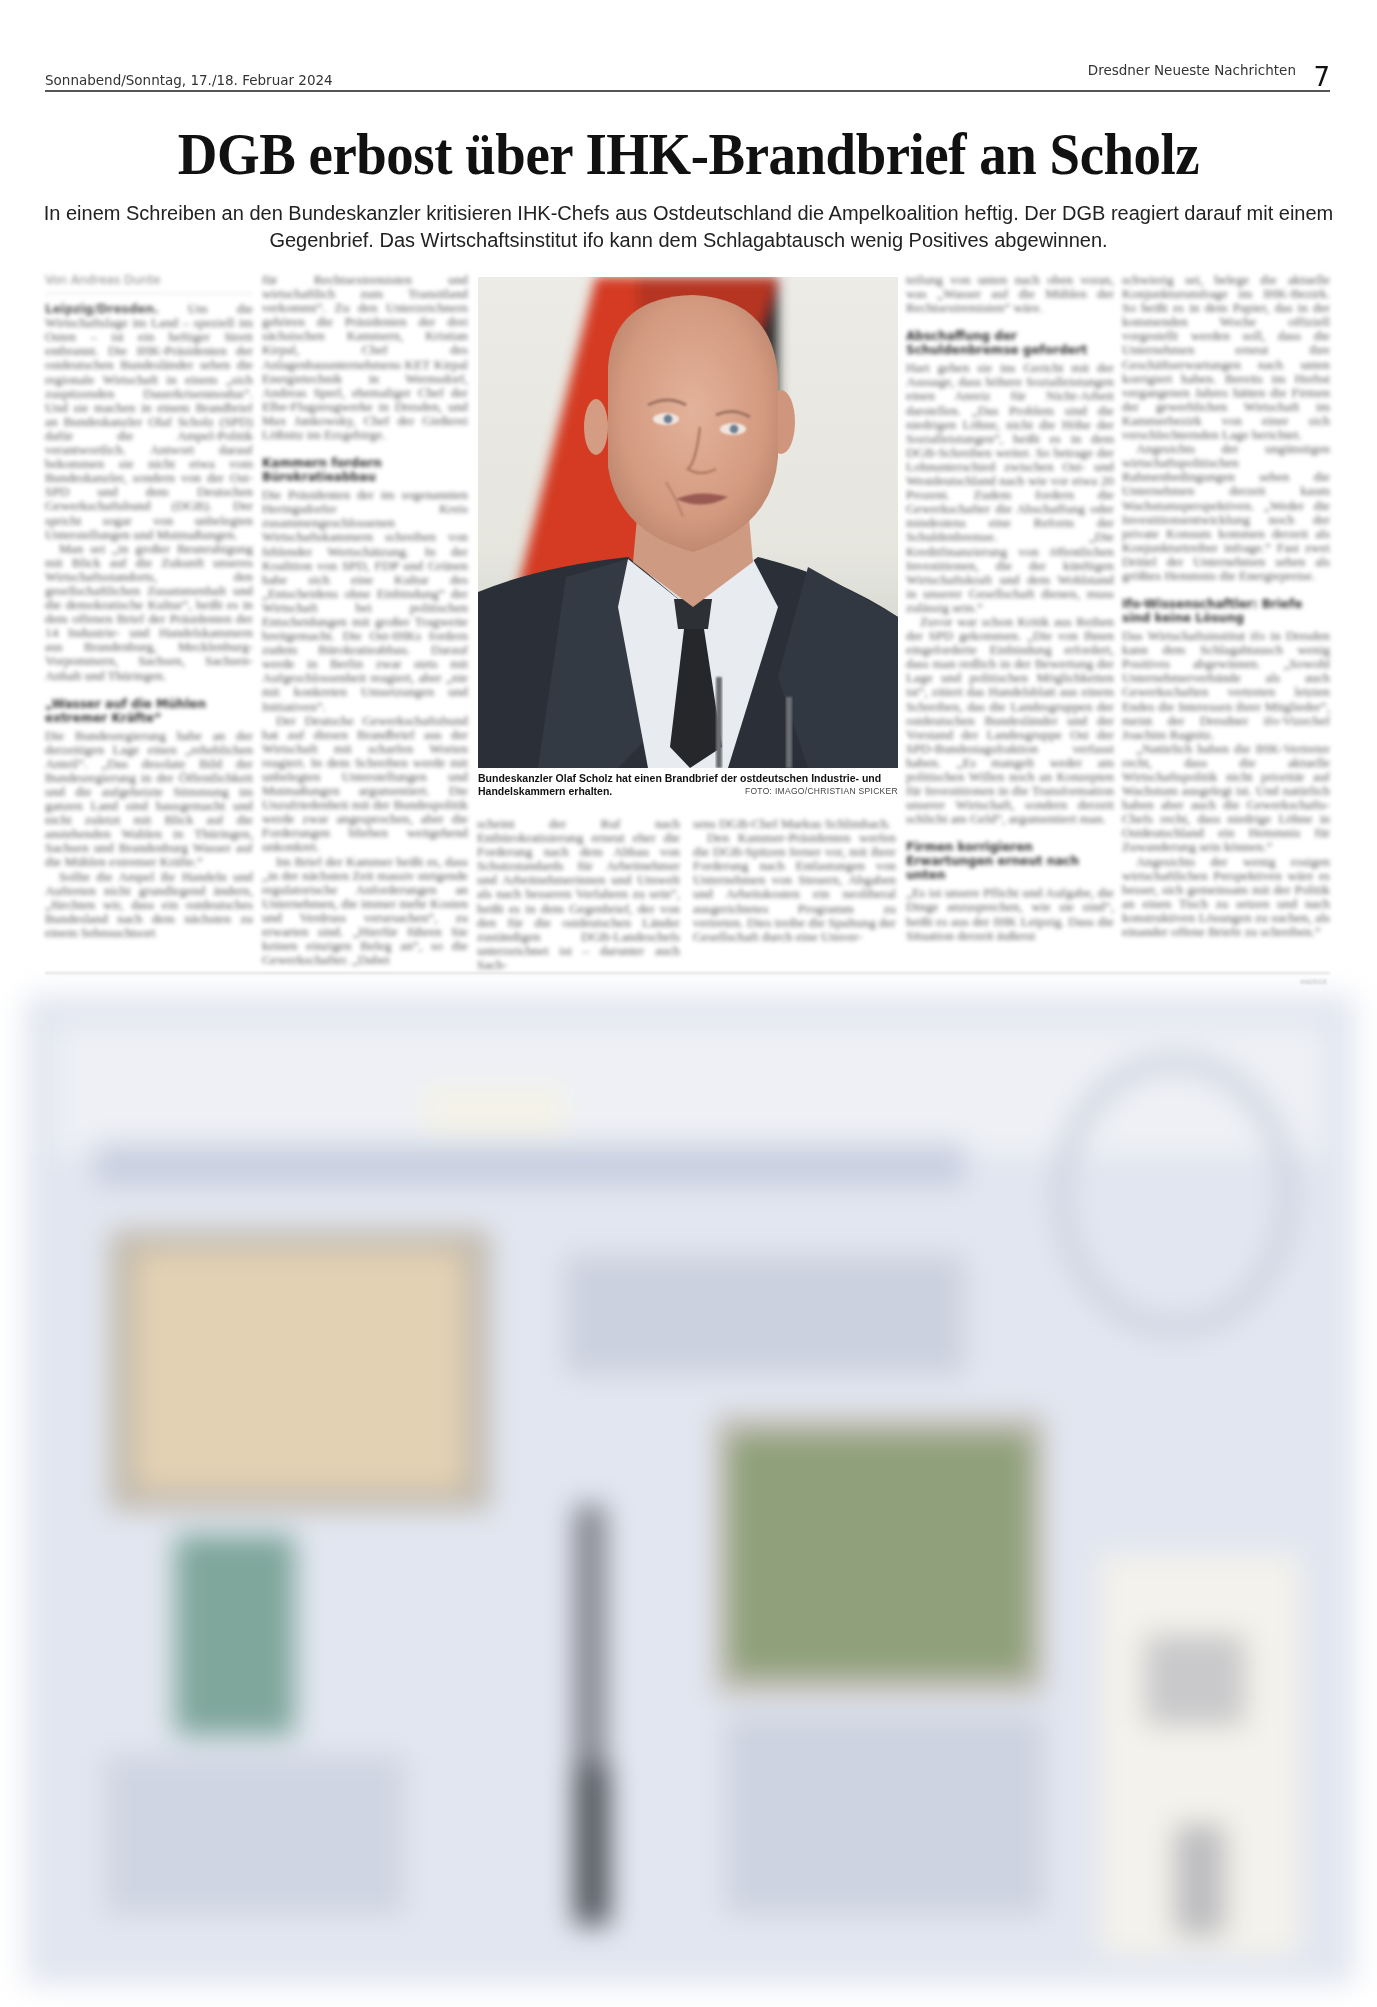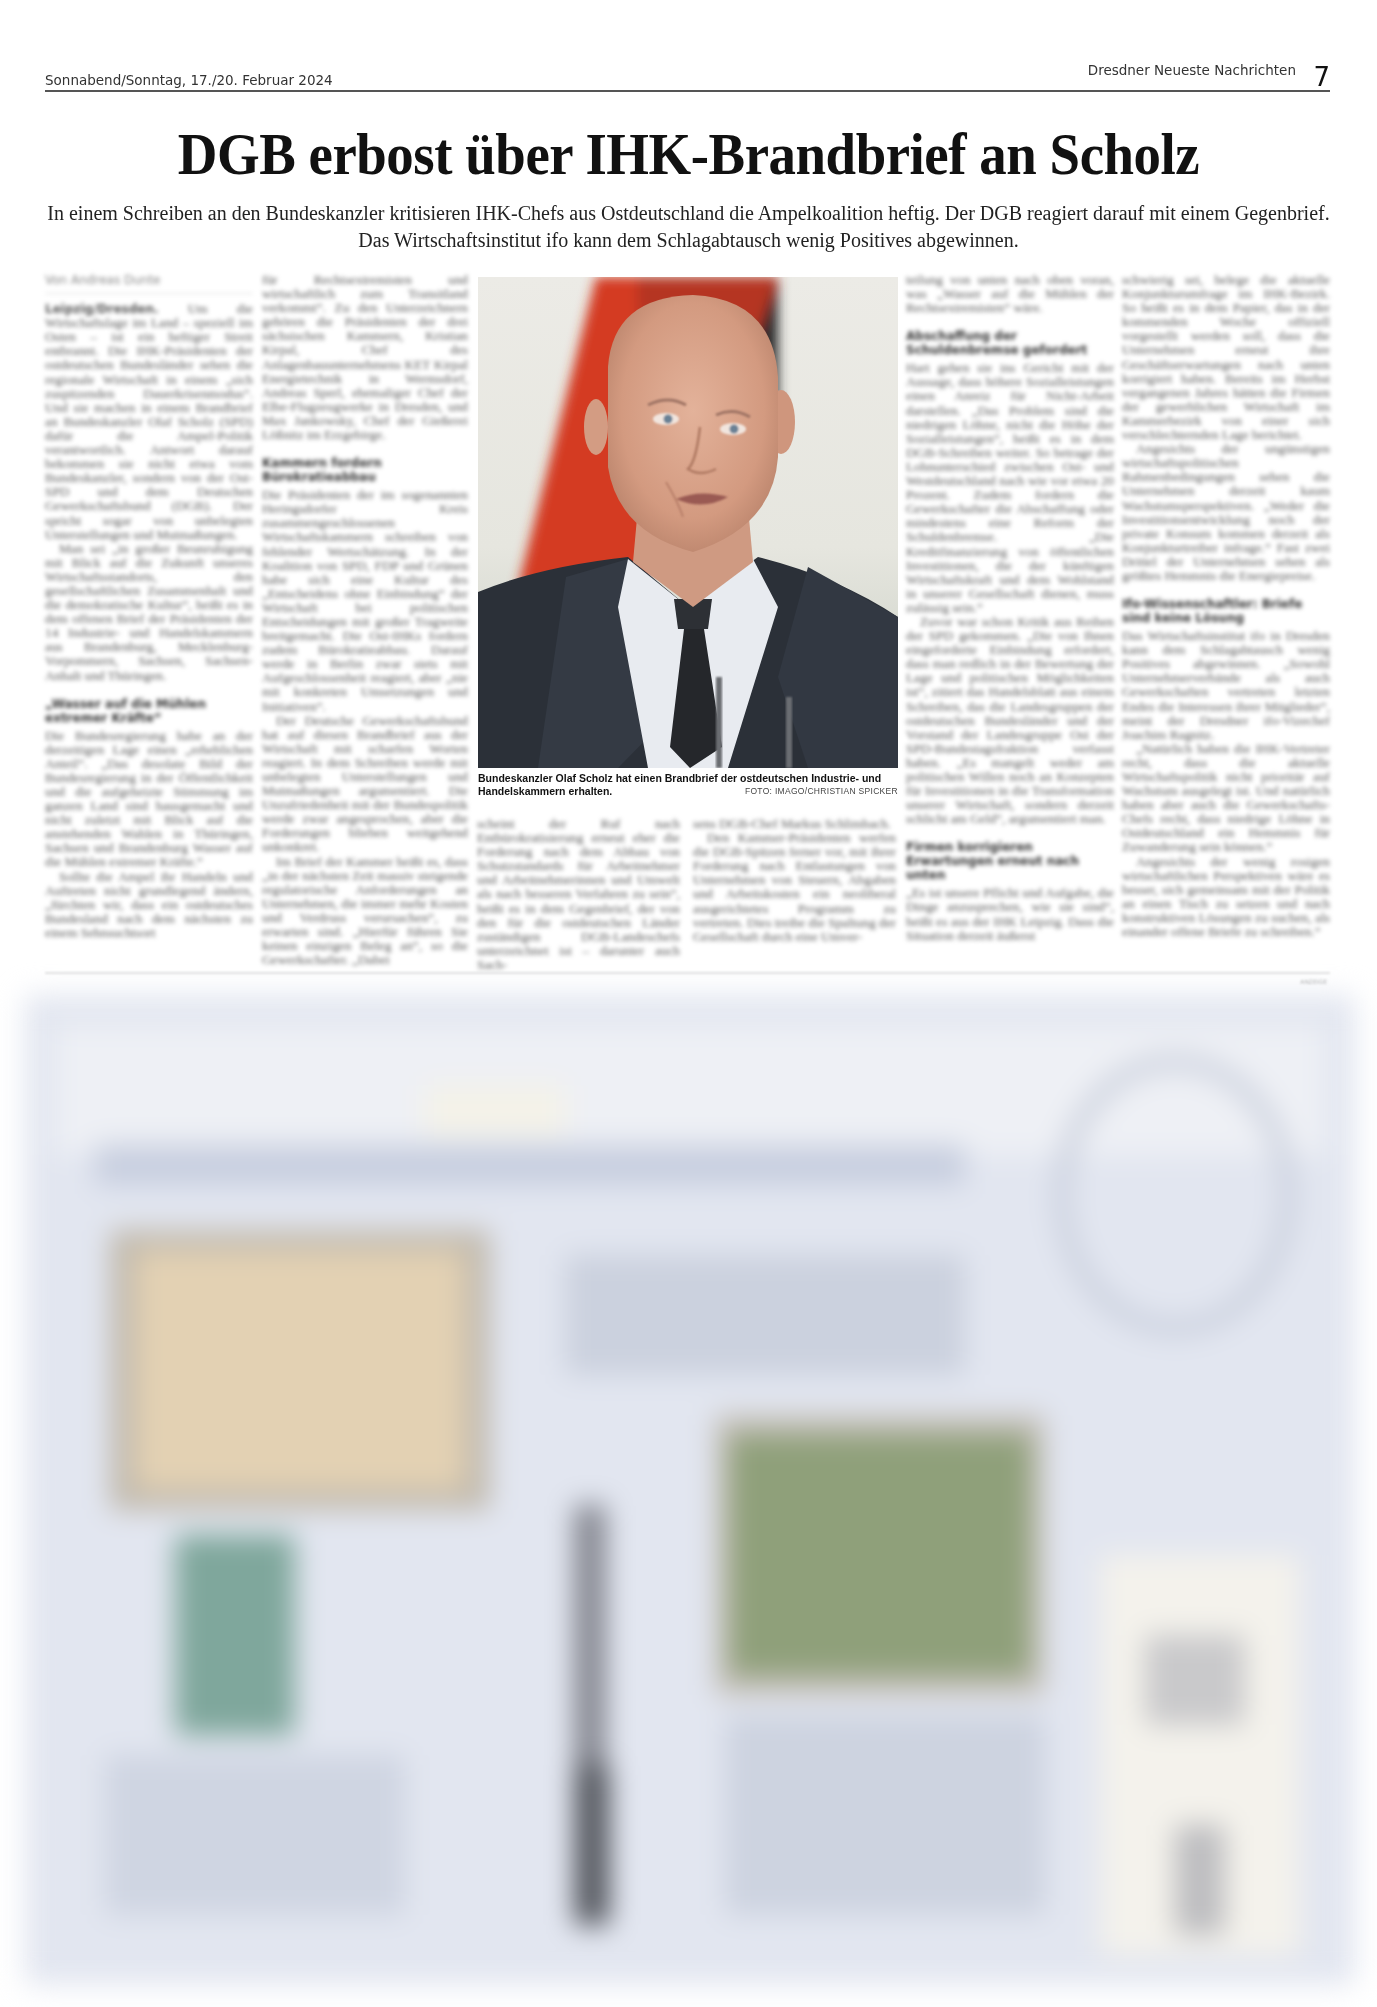--- a/index.html
+++ b/index.html
@@ -6,21 +6,21 @@
   html, body { width: 1377px; height: 2007px; background: #ffffff; overflow: hidden; }
   body { position: relative; font-family: "DejaVu Serif", serif; color: #222; }
 
   .masthead { position: absolute; left: 45px; top: 62px; width: 1285px; height: 30px; border-bottom: 2px solid #555; }
   .mh-date { position: absolute; left: 0; bottom: 2px; font-family: "DejaVu Sans", sans-serif; font-size: 13.5px; color: #333; }
   .mh-section { position: absolute; left: 371px; bottom: -1px; font-family: "DejaVu Sans", sans-serif; font-size: 24px; letter-spacing: 0.5px; color: #111; font-weight: 300; }
   .mh-paper { position: absolute; right: 34px; bottom: 12px; font-family: "DejaVu Sans", sans-serif; font-size: 13.5px; color: #333; }
   .mh-page { position: absolute; right: 0; bottom: -2px; font-family: "DejaVu Sans", sans-serif; font-size: 26px; color: #111; }
 
   .headline { position: absolute; left: 0; top: 120px; width: 1377px; text-align: center; font-family: "Liberation Serif", serif; font-weight: bold; font-size: 59px; letter-spacing: -0.5px; color: #111; transform: scaleX(0.93); transform-origin: center; }
-  .deck { position: absolute; left: 40px; top: 200px; width: 1297px; text-align: center; font-family: Liberation Serif, serif; font-size: 20px; line-height: 27px; color: #222; font-weight: 300; }
+  .deck { position: absolute; left: 40px; top: 200px; width: 1297px; text-align: center; font-family: Liberation Sans, sans-serif; font-size: 20px; line-height: 27px; color: #222; font-weight: 300; }
 
   .blur-text { filter: blur(2.2px); }
   .col { position: absolute; font-family: "Liberation Serif", serif; font-size: 13.3px; line-height: 14.1px; color: #5a5a5a; text-align: justify; hyphens: auto; }
   .col p { text-indent: 14px; }
   .col p.first { text-indent: 0; }
   .col .byline { font-family: "DejaVu Sans", sans-serif; font-size: 12px; color: #888; padding-bottom: 6px; margin-bottom: 8px; border-bottom: 1px solid #ddd; }
   .col .dateline { font-family: "DejaVu Sans", sans-serif; font-weight: bold; color: #555; font-size: 12px; }
   .col h4 { font-family: "DejaVu Sans", sans-serif; font-size: 12px; line-height: 14px; font-weight: bold; color: #333; margin: 14px 0 4px 0; text-align: left; }
 
   .c1 { left: 45px; top: 273px; width: 208px; }
@@ -38,21 +38,21 @@
   .tiny-mark { position: absolute; right: 50px; top: 978px; font-family: "DejaVu Sans", sans-serif; font-size: 6px; color: #aaa; filter: blur(1px); }
 
   .ad { position: absolute; left: 25px; top: 995px; width: 1330px; height: 990px; filter: blur(14px); }
   .ad-bg { position: absolute; inset: 0; background: #e2e6f0; border-radius: 8px; }
   .ad-block { position: absolute; border-radius: 4px; }
 </style>
 </head>
 <body>
 
 <div class="masthead">
-  <span class="mh-date">Sonnabend/Sonntag, 17./20. Februar 2024</span>
+  <span class="mh-date">Sonnabend/Sonntag, 17./18. Februar 2024</span>
   <span class="mh-paper">Dresdner Neueste Nachrichten</span>
   <span class="mh-page">7</span>
 </div>
 
 <h1 class="headline">DGB erbost über IHK-Brandbrief an Scholz</h1>
 <p class="deck">In einem Schreiben an den Bundeskanzler kritisieren IHK-Chefs aus Ostdeutschland die Ampelkoalition heftig. Der DGB reagiert darauf mit einem Gegenbrief. Das Wirtschaftsinstitut ifo kann dem Schlagabtausch wenig Positives abgewinnen.</p>
 
 <div class="col c1 blur-text">
   <div class="byline">Von Andreas Dunte</div>
   <p class="first"><span class="dateline">Leipzig/Dresden.</span> <span>Um die Wirtschaftslage im Land – speziell im Osten – ist ein heftiger Streit entbrannt. Die IHK-Präsidenten der ostdeutschen Bundesländer sehen die regionale Wirtschaft in einem „sich zuspitzenden Dauerkrisenmodus“. Und sie machen in einem Brandbrief an Bundeskanzler Olaf Scholz (SPD) dafür die Ampel-Politik verantwortlich. Antwort darauf bekommen sie nicht etwa vom Bundeskanzler, sondern von der Ost-SPD und dem Deutschen Gewerkschaftsbund (DGB). Der spricht sogar von unbelegten Unterstellungen und Mutmaßungen.</span></p>

